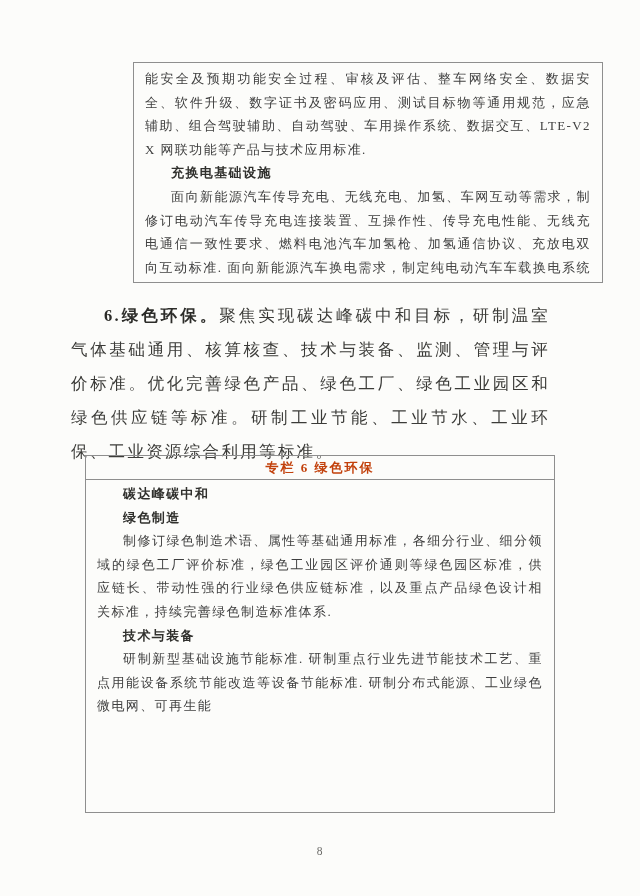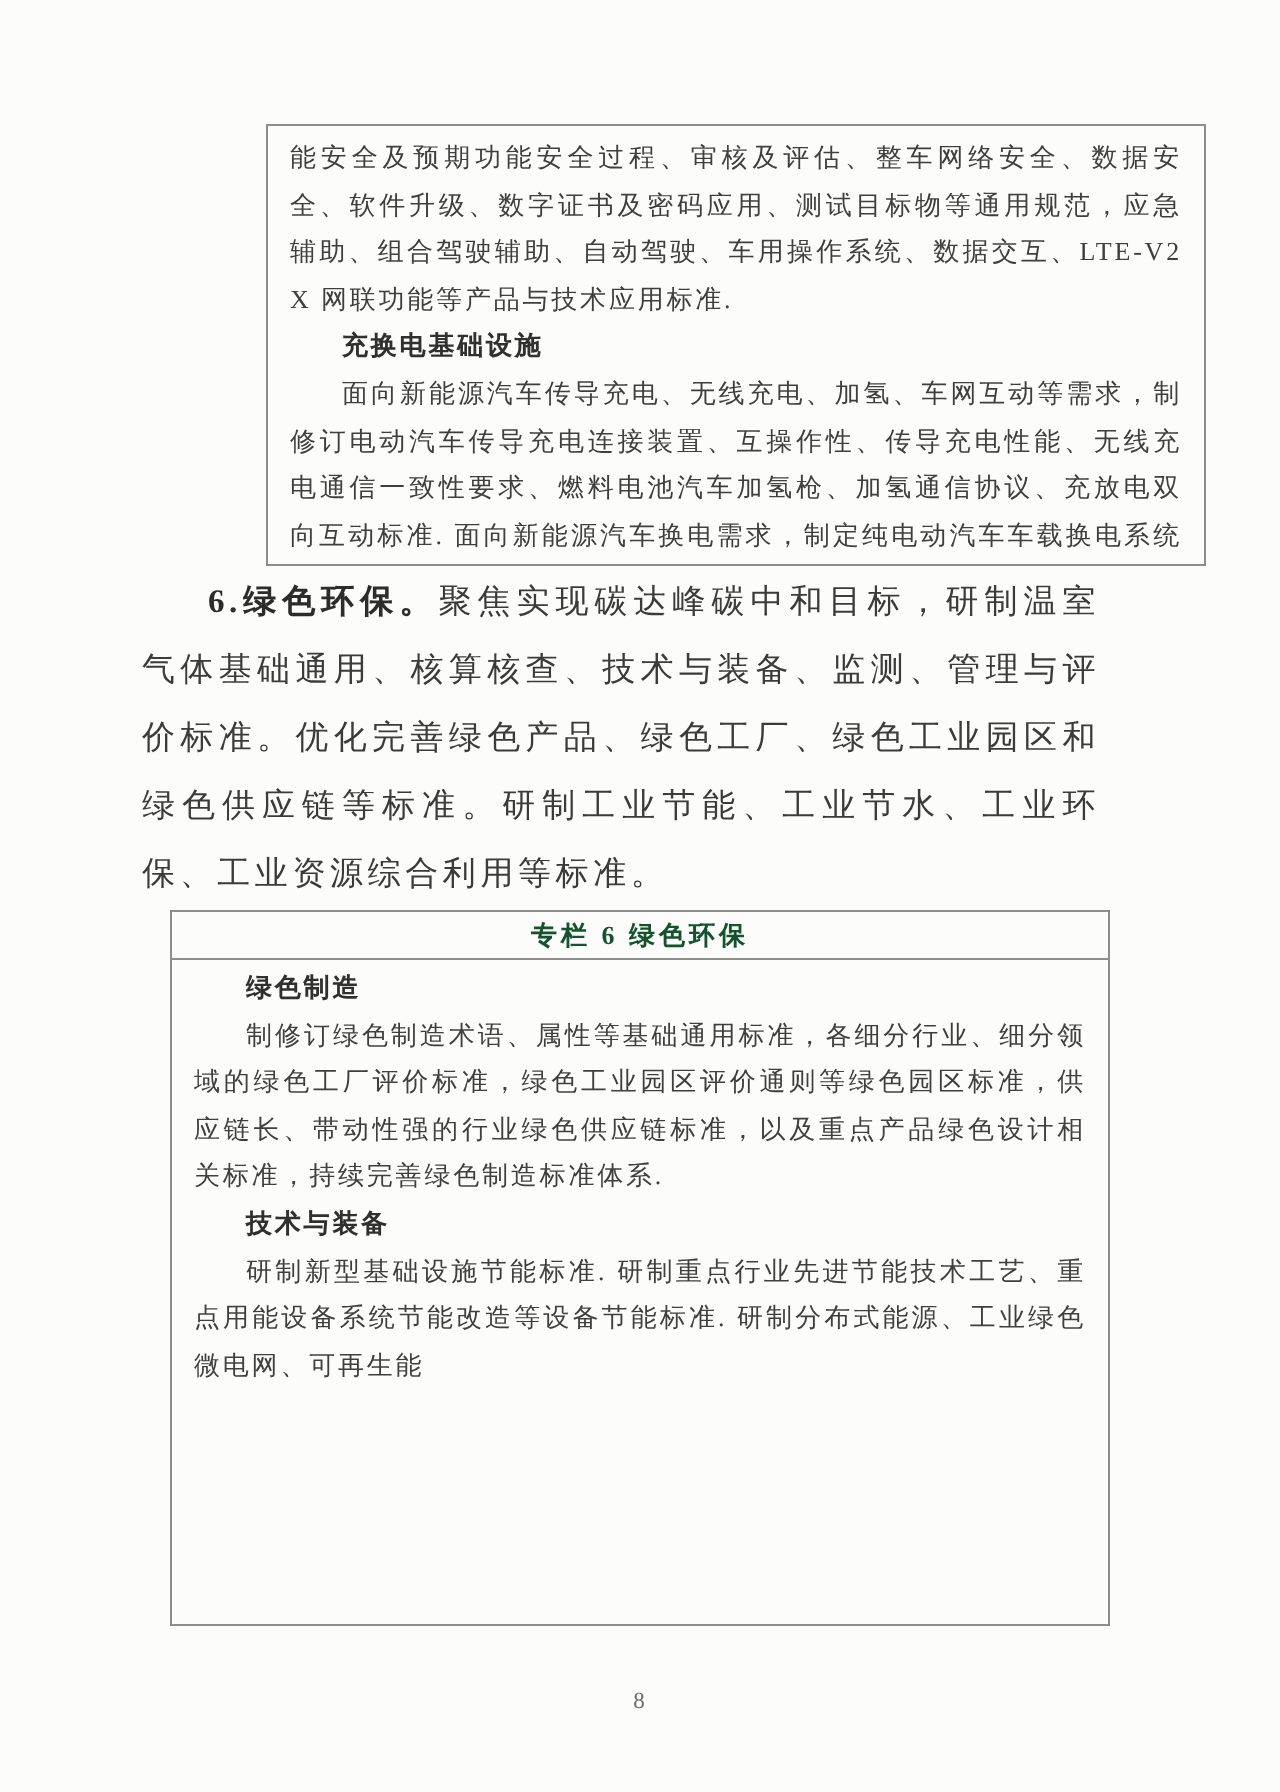--- a/index.html
+++ b/index.html
@@ -42,21 +42,21 @@
     overflow: hidden;
   }
   .box-title {
     height: 23px;
     line-height: 23px;
     border-bottom: 1px solid #8e8e8e;
     text-align: center;
     font-weight: bold;
     font-size: 13px;
     letter-spacing: 2px;
-    color: #14532d;
+    color: #c2410c;
   }
   .box-content {
     padding: 2px 11px 0 11px;
   }
   .boxp {
     margin: 0;
     font-size: 13px;
     line-height: 23.6px;
     letter-spacing: 1.4px;
     text-align: justify;
@@ -72,21 +72,21 @@
     line-height: 23.6px;
     letter-spacing: 1.4px;
     text-indent: 2em;
     font-weight: bold;
     color: #30302d;
   }
   
   .bodytext {
     position: absolute;
     left: 71px;
-    top: 284px;
+    top: 299px;
     width: 479px;
     margin: 0;
     font-size: 16.5px;
     line-height: 34px;
     letter-spacing: 2.3px;
     text-align: justify;
     text-justify: inter-character;
     text-indent: 2em;
     word-break: break-all;
     color: #3b3b38;
@@ -114,20 +114,21 @@
     <p class="boxp">面向新能源汽车传导充电、无线充电、加氢、车网互动等需求，制修订电动汽车传导充电连接装置、互操作性、传导充电性能、无线充电通信一致性要求、燃料电池汽车加氢枪、加氢通信协议、充放电双向互动标准. 面向新能源汽车换电需求，制定纯电动汽车车载换电系统互换性、换电通用平台、纯电动商用车换电安全等标准.</p>
   </section>
 
   <p class="bodytext">
     <b>6.绿色环保。</b><span>聚焦实现碳达峰碳中和目标，研制温室气体基础通用、核算核查、技术与装备、监测、管理与评价标准。优化完善绿色产品、绿色工厂、绿色工业园区和绿色供应链等标准。研制工业节能、工业节水、工业环保、工业资源综合利用等标准。</span>
   </p>
 
   <section class="box box-column">
     <div class="box-title">专栏 6  绿色环保</div>
     <div class="box-content">
+      <p class="boxh">碳达峰碳中和</p>
       <p class="boxh">绿色制造</p>
       <p class="boxp">制修订绿色制造术语、属性等基础通用标准，各细分行业、细分领域的绿色工厂评价标准，绿色工业园区评价通则等绿色园区标准，供应链长、带动性强的行业绿色供应链标准，以及重点产品绿色设计相关标准，持续完善绿色制造标准体系.</p>
       <p class="boxh">技术与装备</p>
       <p class="boxp">研制新型基础设施节能标准. 研制重点行业先进节能技术工艺、重点用能设备系统节能改造等设备节能标准. 研制分布式能源、工业绿色微电网、可再生能</p>
     </div>
   </section>
 
   <div class="pageno">8</div>
 
 </div>

